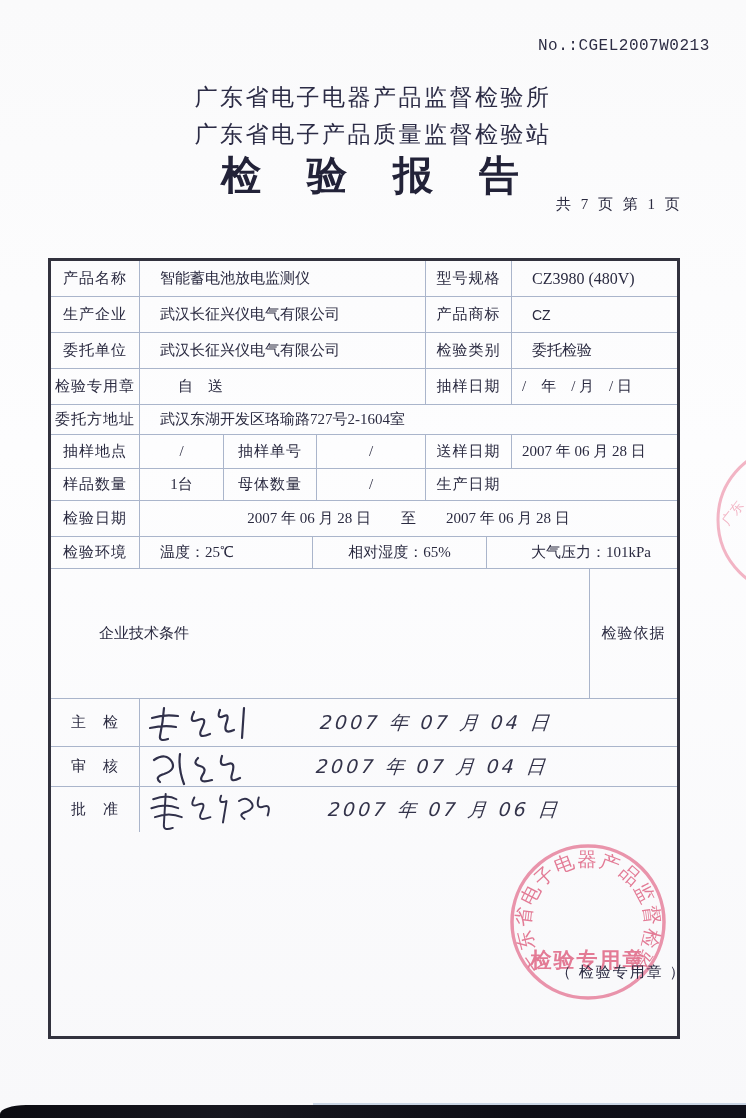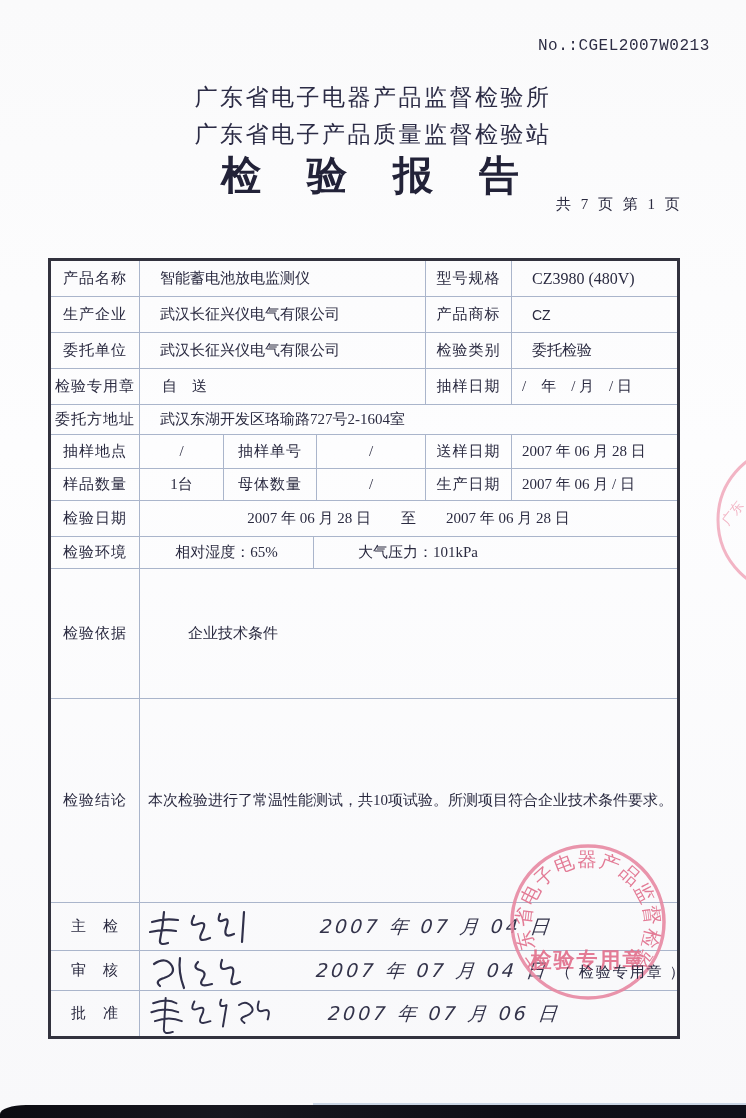--- a/index.html
+++ b/index.html
@@ -36,21 +36,21 @@
   .h130{height:130px}.h204{height:204px}.h48{height:48px}.h40{height:40px}.h45{height:45px}
   .cell{box-sizing:border-box;display:flex;align-items:center;font-size:15px;color:var(--ink);
     flex-shrink:0;overflow:hidden;white-space:nowrap;}
   .cell + .cell{border-left:1px solid var(--line);}
   .lab{justify-content:center;text-align:center;letter-spacing:1px;}
   .val{padding-left:20px;}
   .ctr{justify-content:center;padding-left:0;}
   .w88{width:88px}.w286{width:286px}.w86{width:86px}.w166{width:166px}
   .w84{width:84px}.w93{width:93px}.w109{width:109px}
   .w173{width:173px}.w174{width:174px}.w191{width:192px}.w538{width:538px}
-  .pl10{padding-left:10px}.pl30{padding-left:22px}.pl44{padding-left:44px}
+  .pl10{padding-left:10px}.pl30{padding-left:38px}.pl44{padding-left:44px}
   .pl48{padding-left:48px}.pl8{padding-left:8px}
   .sigcell{padding-left:6px;display:flex;align-items:center;}
   .sigsvg{stroke:#30304a;stroke-width:2.2;fill:none;stroke-linecap:round;stroke-linejoin:round;}
   .hand{font-family:"DejaVu Sans",sans-serif;font-style:italic;font-size:19px;
     color:#33334a;letter-spacing:3px;transform:skewX(-5deg);white-space:nowrap;}
 
   
   .stamp{position:absolute;left:502px;top:838px;z-index:5;opacity:.88;}
   .stamp-caption{position:absolute;left:556px;top:963px;z-index:6;font-size:15px;
     letter-spacing:2px;color:#2b2b42;}
@@ -118,43 +118,39 @@
       <div class="cell lab w86">送样日期</div>
       <div class="cell val w166 pl10">2007 年 06 月 28 日</div>
     </div>
 
     <div class="trow h32">
       <div class="cell lab w88">样品数量</div>
       <div class="cell val w84 ctr">1台</div>
       <div class="cell lab w93">母体数量</div>
       <div class="cell val w109 ctr">/</div>
       <div class="cell lab w86">生产日期</div>
-      <div class="cell val w166 pl10">2007 年 06 月 / 日</div>
     </div>
 
     <div class="trow h36">
       <div class="cell lab w88">检验日期</div>
       <div class="cell val w538 ctr">2007 年 06 月 28 日　　至　　2007 年 06 月 28 日</div>
     </div>
 
     <div class="trow h32">
       <div class="cell lab w88">检验环境</div>
+      <div class="cell val w173">温度：25℃</div>
       <div class="cell val w174 ctr">相对湿度：65%</div>
       <div class="cell val w191 pl44">大气压力：101kPa</div>
     </div>
 
     <div class="trow h130">
+      <div class="cell val w538 pl48">企业技术条件</div>
       <div class="cell lab w88">检验依据</div>
-      <div class="cell val w538 pl48">企业技术条件</div>
-    </div>
-
-    <div class="trow h204">
-      <div class="cell lab w88">检验结论</div>
-      <div class="cell val w538 pl8">本次检验进行了常温性能测试，共10项试验。所测项目符合企业技术条件要求。</div>
-    </div>
+    </div>
+
 
     <div class="trow h48">
       <div class="cell lab w88">主　检</div>
       <div class="cell w538 sigcell">
         <svg class="sigsvg" width="126" height="42" viewBox="0 0 126 42">
           <path d="M6 16 Q18 12 32 14 M4 26 Q18 23 30 25 M18 6 Q17 20 14 34 Q13 40 22 37"></path>
           <path d="M48 10 Q42 22 52 18 Q62 14 56 26 Q50 38 64 32"></path>
           <path d="M74 8 Q70 18 78 14 Q84 11 80 22 Q77 33 88 28 M98 6 L96 36"></path>
         </svg>
         <span class="hand" style="margin-left:48px;">2007 年 07 月 04 日</span>

